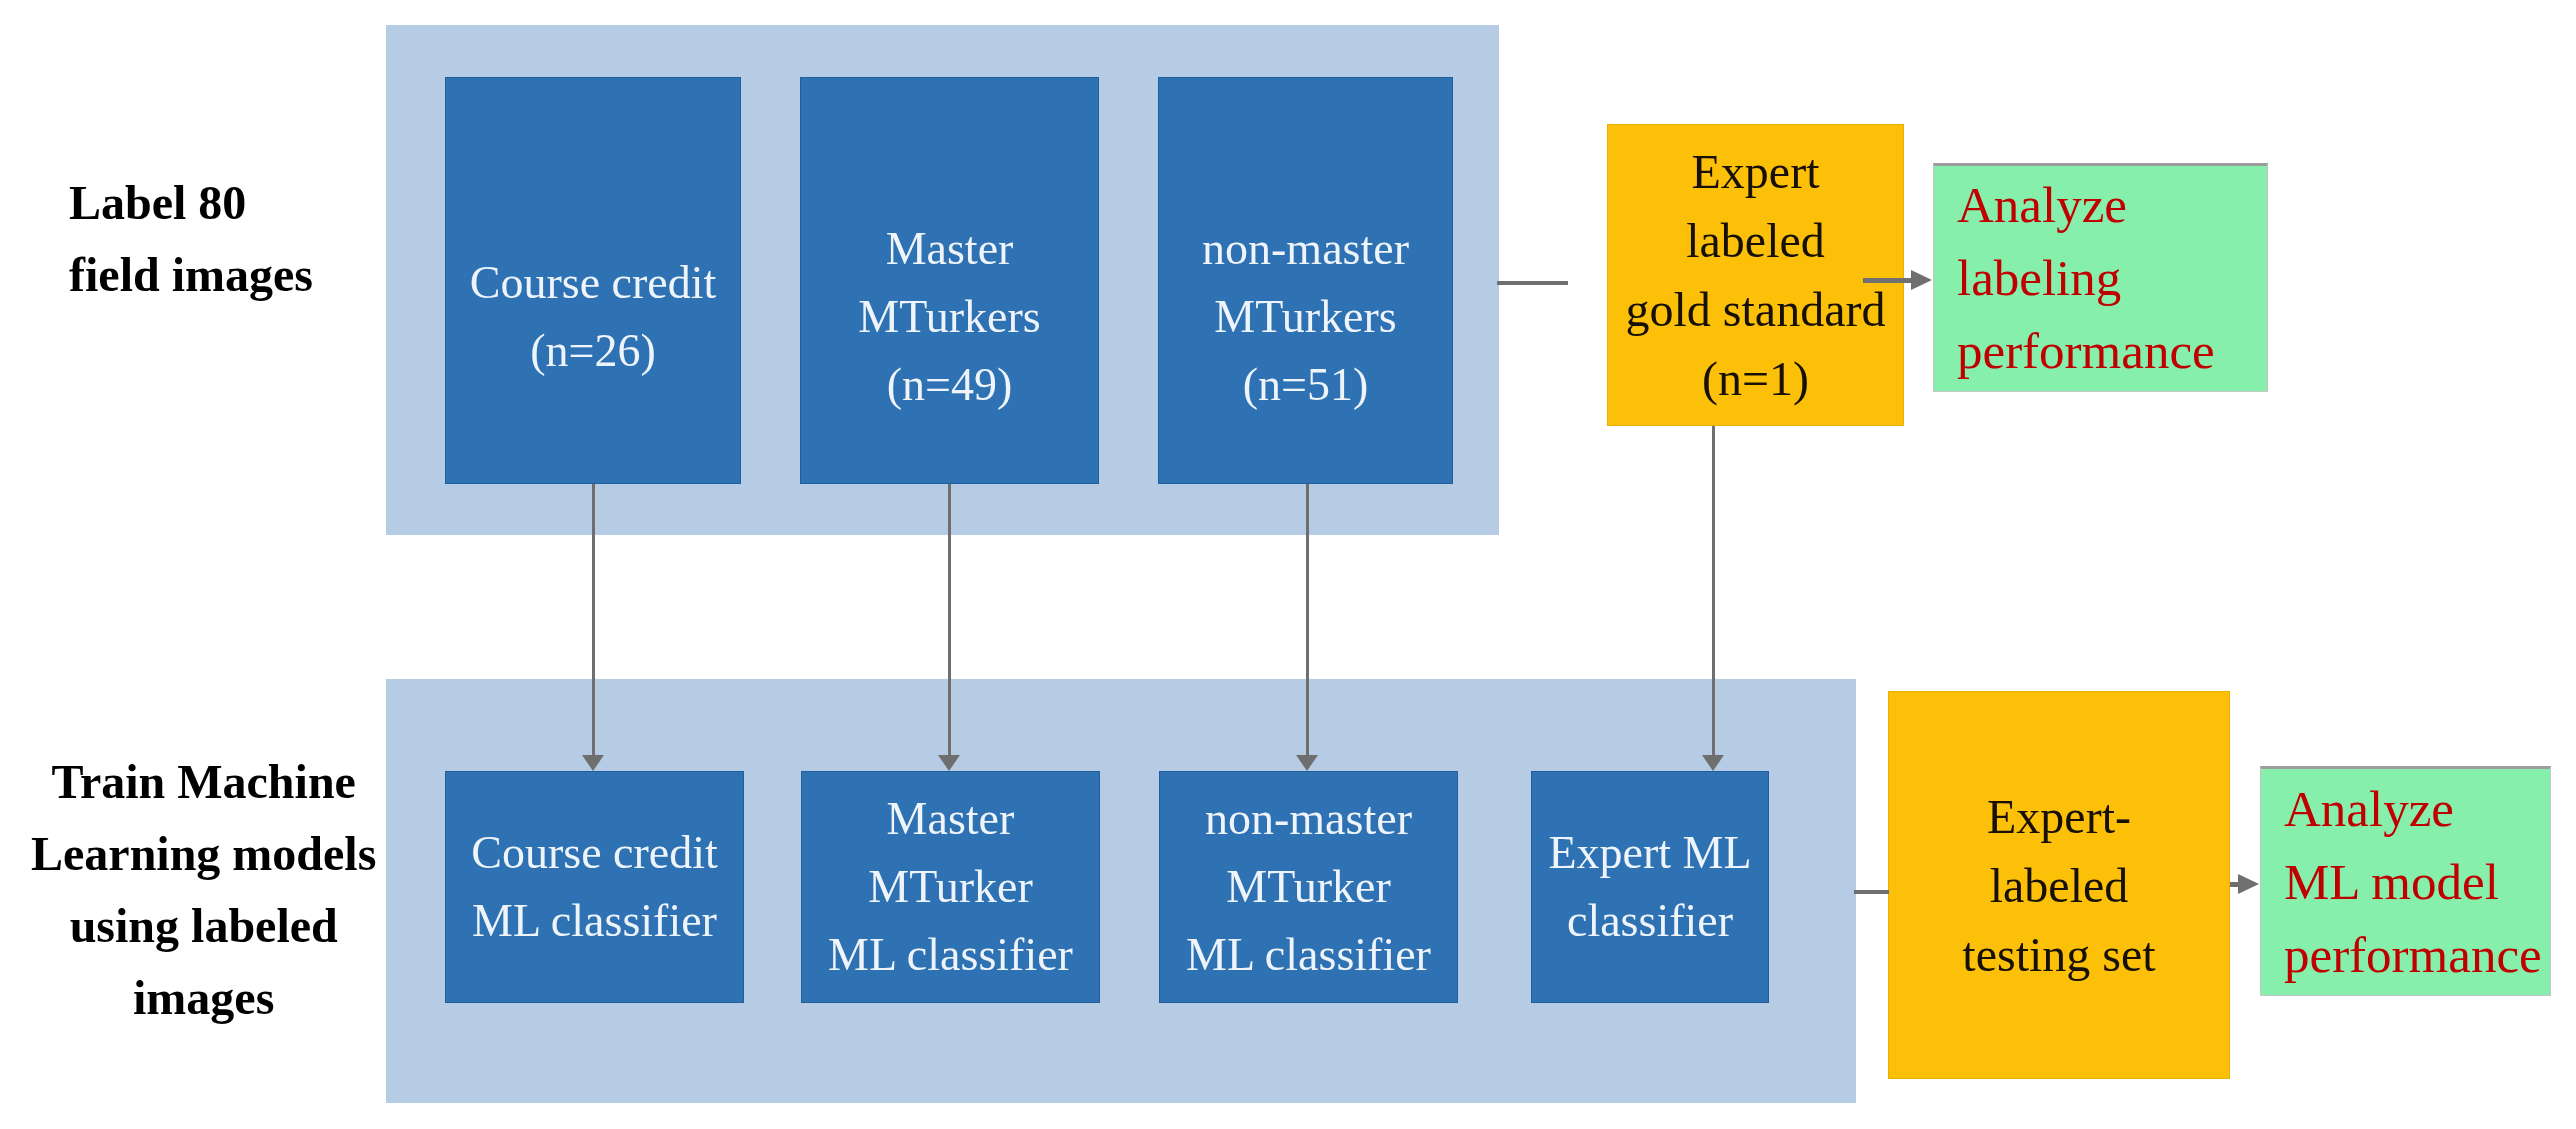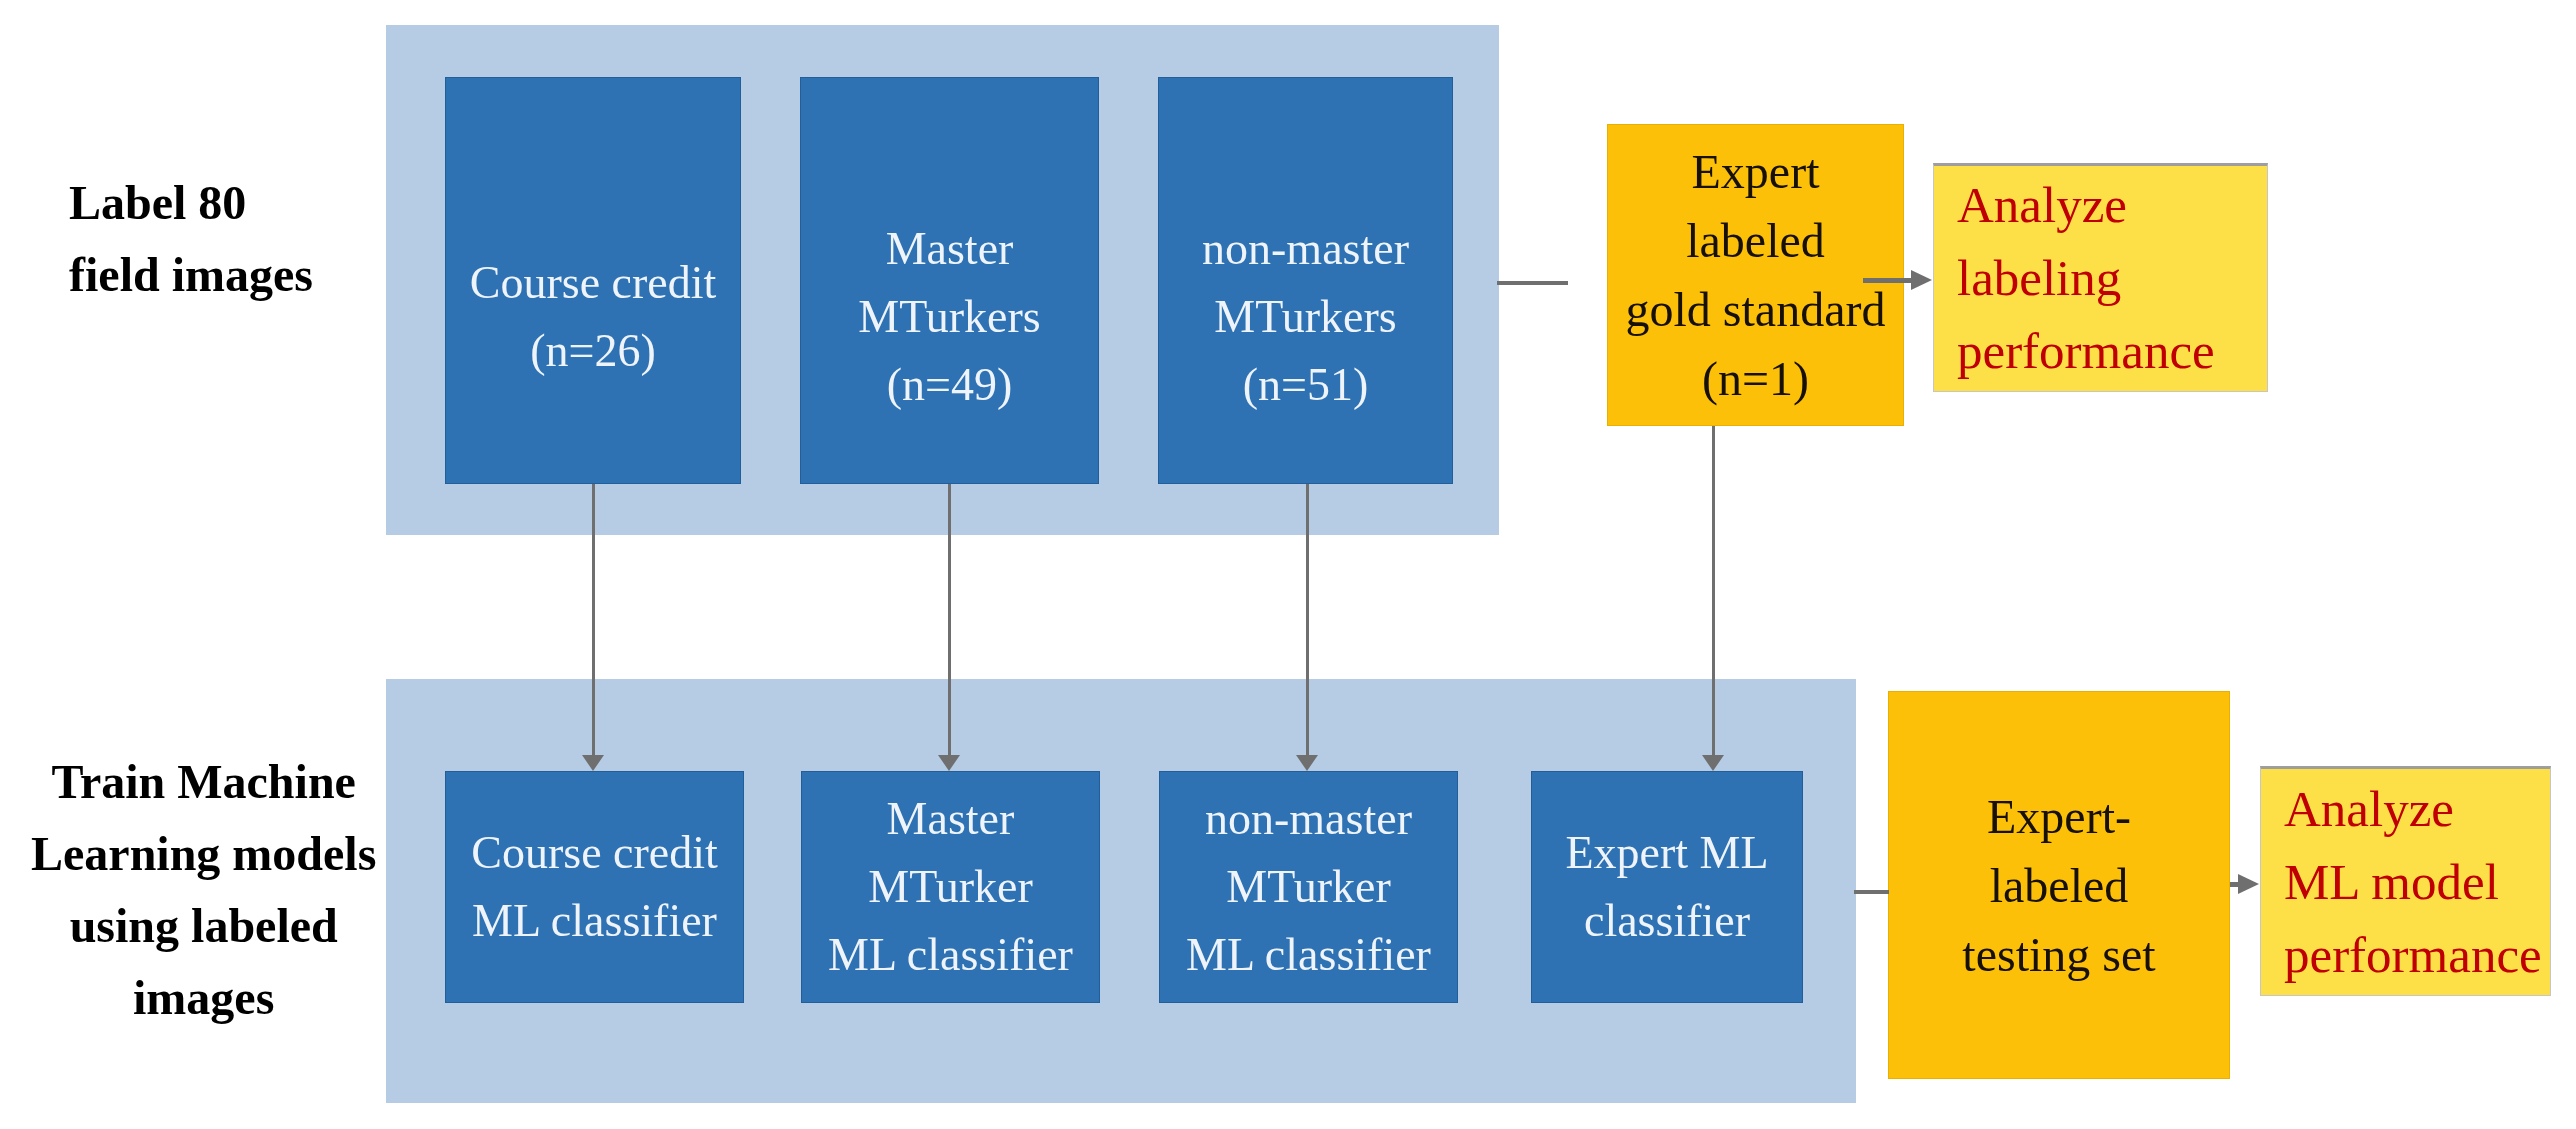--- a/index.html
+++ b/index.html
@@ -27,21 +27,21 @@
     background:#fdc008;
     border:0.8px solid #eab000;
     color:#161006;
     display:flex;flex-direction:column;justify-content:center;align-items:center;
     text-align:center;white-space:pre-line;
     font-size:48px;line-height:69px;
   }
 
   
   .whitebox{
-    background:#fde047;
+    background:#86efac;
     border:1.5px solid #c6c6c6;
     border-top:3.1px solid #9e9e9e;
     color:#c00000;
     display:flex;flex-direction:column;justify-content:center;
     text-align:left;white-space:pre-line;
     font-size:51px;line-height:73px;
     padding-left:23px;
   }
 
   
@@ -115,21 +115,21 @@
 ML classifier</div>
 
 <div class="abs bluebox" style="left:801px;top:771px;width:299px;height:232px;">Master
 MTurker
 ML classifier</div>
 
 <div class="abs bluebox" style="left:1159px;top:771px;width:299px;height:232px;">non-master
 MTurker
 ML classifier</div>
 
-<div class="abs bluebox" style="left:1531px;top:771px;width:272px;height:232px;">Expert ML
+<div class="abs bluebox" style="left:1531px;top:771px;width:238px;height:232px;">Expert ML
 classifier</div>
 
 <div class="abs goldbox" style="left:1888px;top:691px;width:342px;height:388px;">Expert-
 labeled
 testing set</div>
 
 <div class="abs whitebox" style="left:2260px;top:766px;width:291px;height:230px;">Analyze
 ML model
 performance</div>
 

